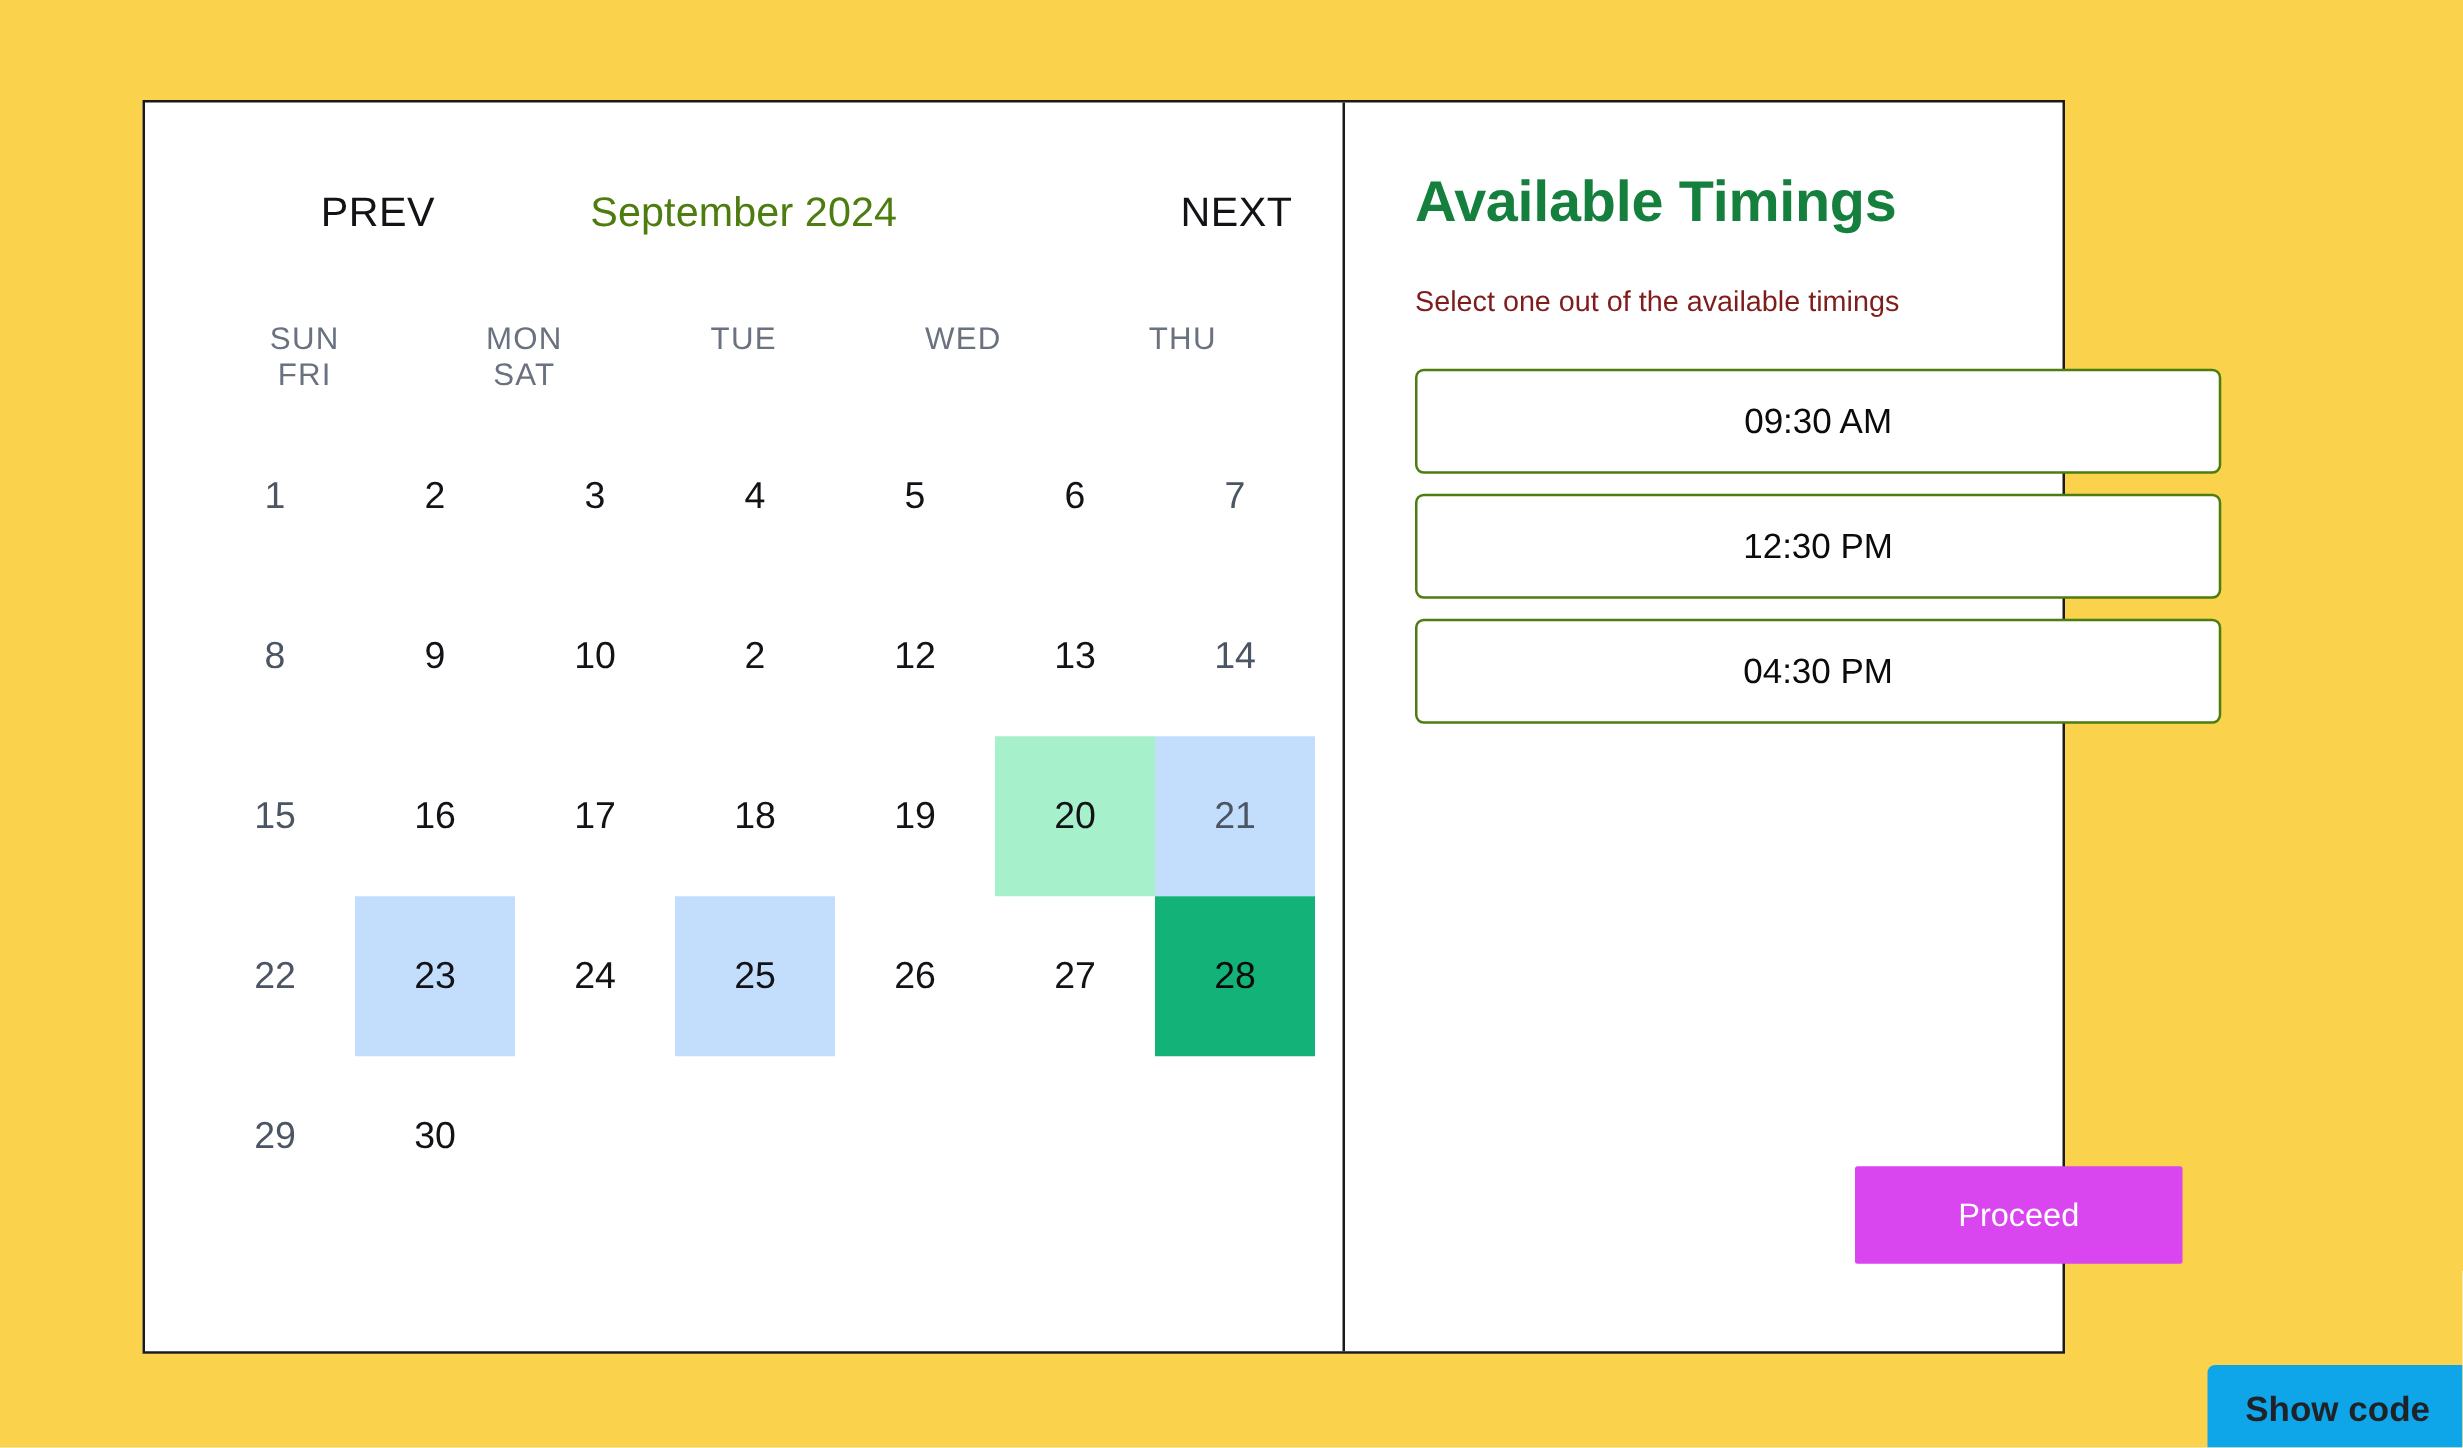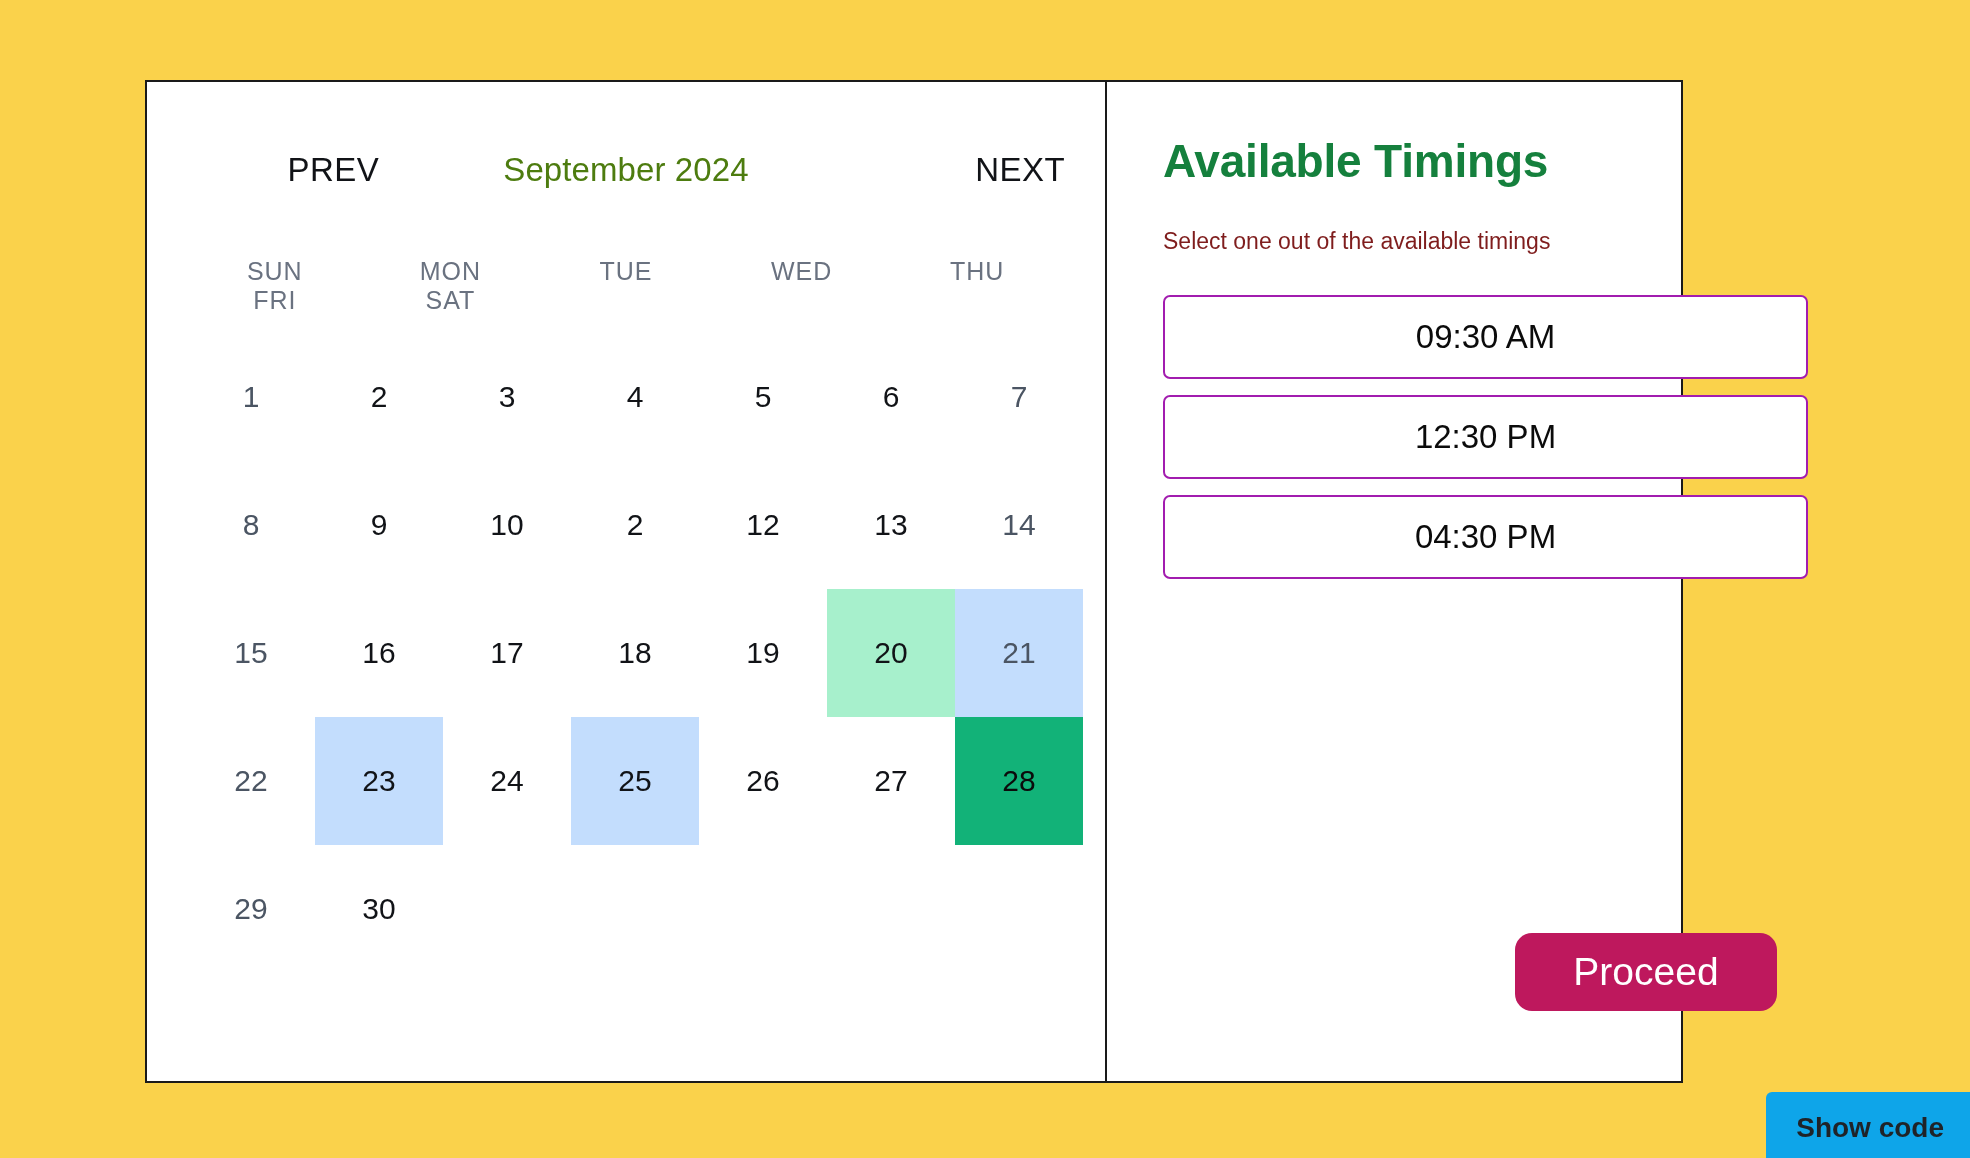--- a/index.html
+++ b/index.html
@@ -12,21 +12,21 @@
 
   body {
     background: #fad24b;
     font-family: "Liberation Sans", sans-serif;
     position: relative;
   }
 
   
   .booking-card {
     position: absolute;
-    left: 145px;
+    left: 114px;
     top: 80px;
     width: 1538px;
     height: 1003px;
     background: #ffffff;
     border: 2px solid #1a1a1a;
     display: flex;
   }
 
   
   .calendar-pane {
@@ -132,49 +132,49 @@
 
   .slot-list {
     margin-top: 40px;
     display: flex;
     flex-direction: column;
     gap: 16px;
   }
 
   .slot {
     height: 84px;
-    border: 2px solid #a21caf;
+    border: 2px solid #4d7c0f;
     border-radius: 7px;
     background: #ffffff;
     display: flex;
     align-items: center;
     justify-content: center;
-    font-size: 33px;
+    font-size: 28px;
     color: #0b0b0b;
     cursor: pointer;
     font-family: "Liberation Sans", sans-serif;
     width: 645px;
   }
 
   .proceed-wrap {
     margin-top: auto;
     display: flex;
     justify-content: flex-end;
     padding-right: 31px;
     padding-bottom: 30px;
   }
 
   .proceed-btn {
-    background: #be185d;
+    background: #d946ef;
     color: #ffffff;
     border: none;
-    border-radius: 17px;
+    border-radius: 2px;
     width: 262px;
     height: 78px;
-    font-size: 39px;
+    font-size: 26px;
     cursor: pointer;
     font-family: "Liberation Sans", sans-serif;
   }
 
   
   .show-code {
     position: absolute;
     right: 0;
     bottom: 0;
     background: #0ea5e9;

